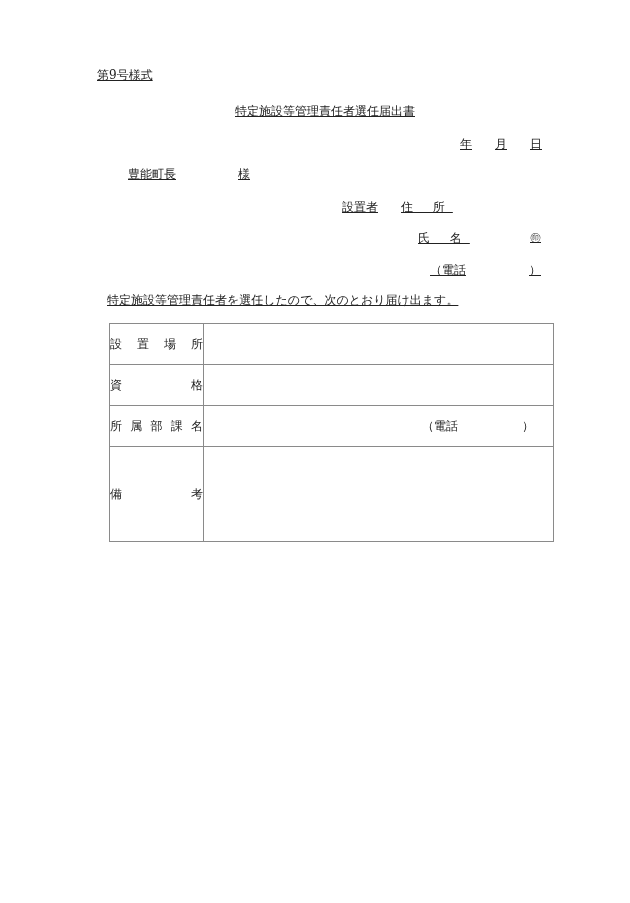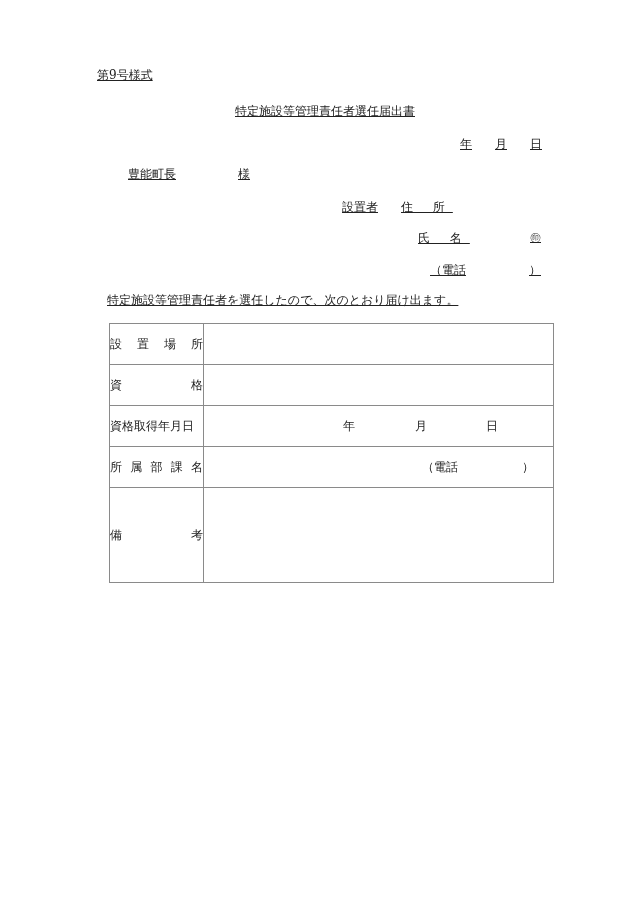--- a/index.html
+++ b/index.html
@@ -75,30 +75,20 @@
     <td class="label">
       <div class="lbl-spread">
         <span>資</span>
         <span>格</span>
       </div>
     </td>
     <td class="value"></td>
   </tr>
   <tr>
     <td class="label">
-      <span>資格取得年月日</span>
-    </td>
-    <td class="value">
-      <span class="inline" style="left:139px">年</span>
-      <span class="inline" style="left:211px">月</span>
-      <span class="inline" style="left:282px">日</span>
-    </td>
-  </tr>
-  <tr>
-    <td class="label">
       <div class="lbl-spread">
         <span>所</span>
         <span>属</span>
         <span>部</span>
         <span>課</span>
         <span>名</span>
       </div>
     </td>
     <td class="value">
       <span class="inline" style="left:218px">（電話</span>

